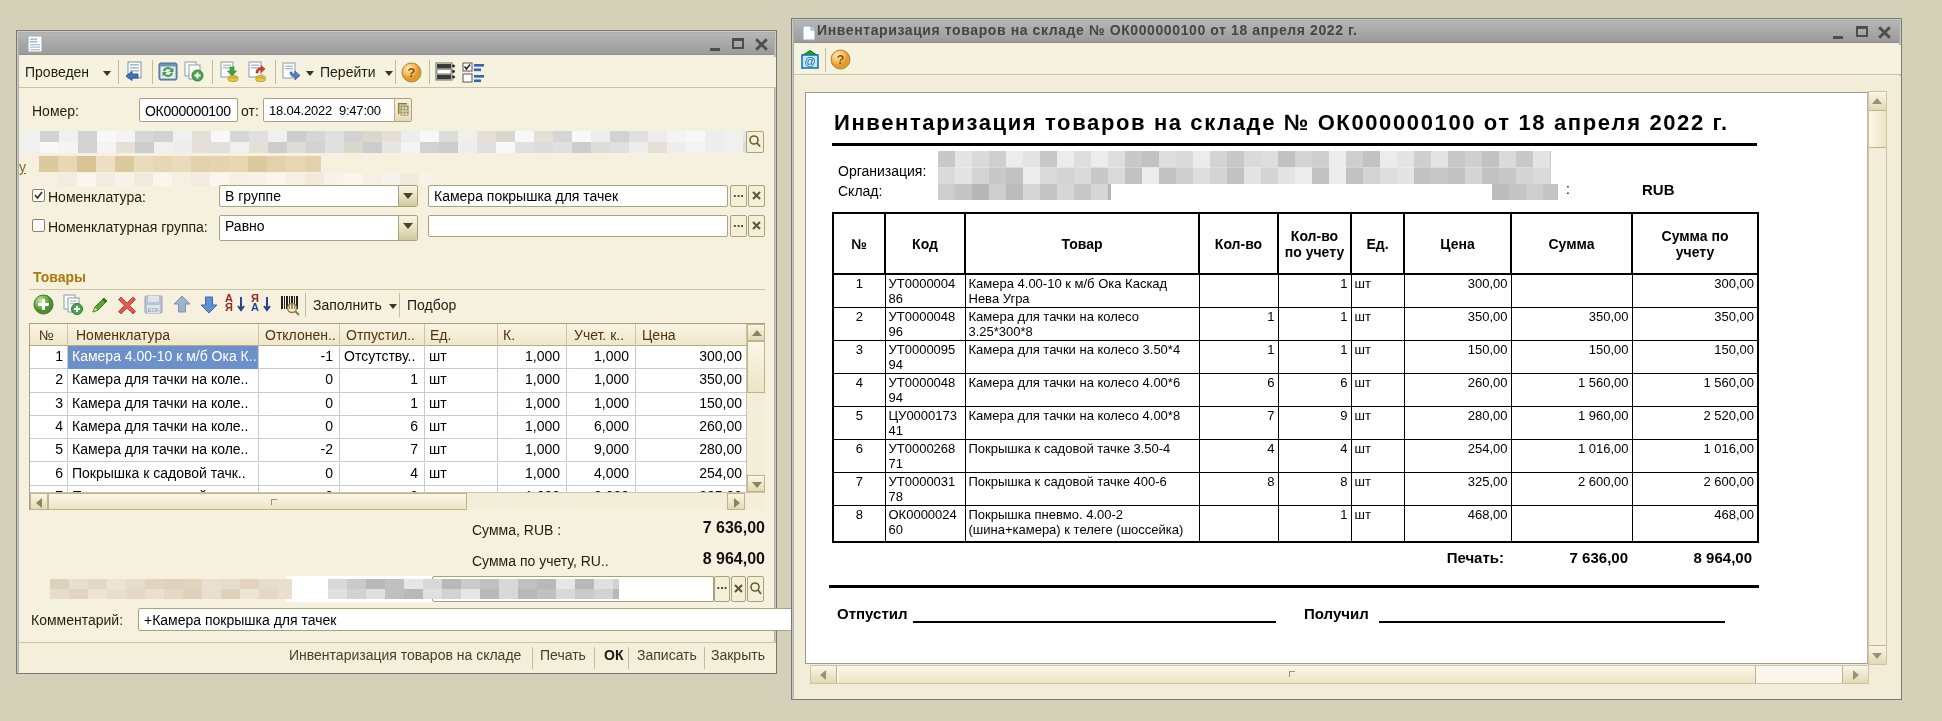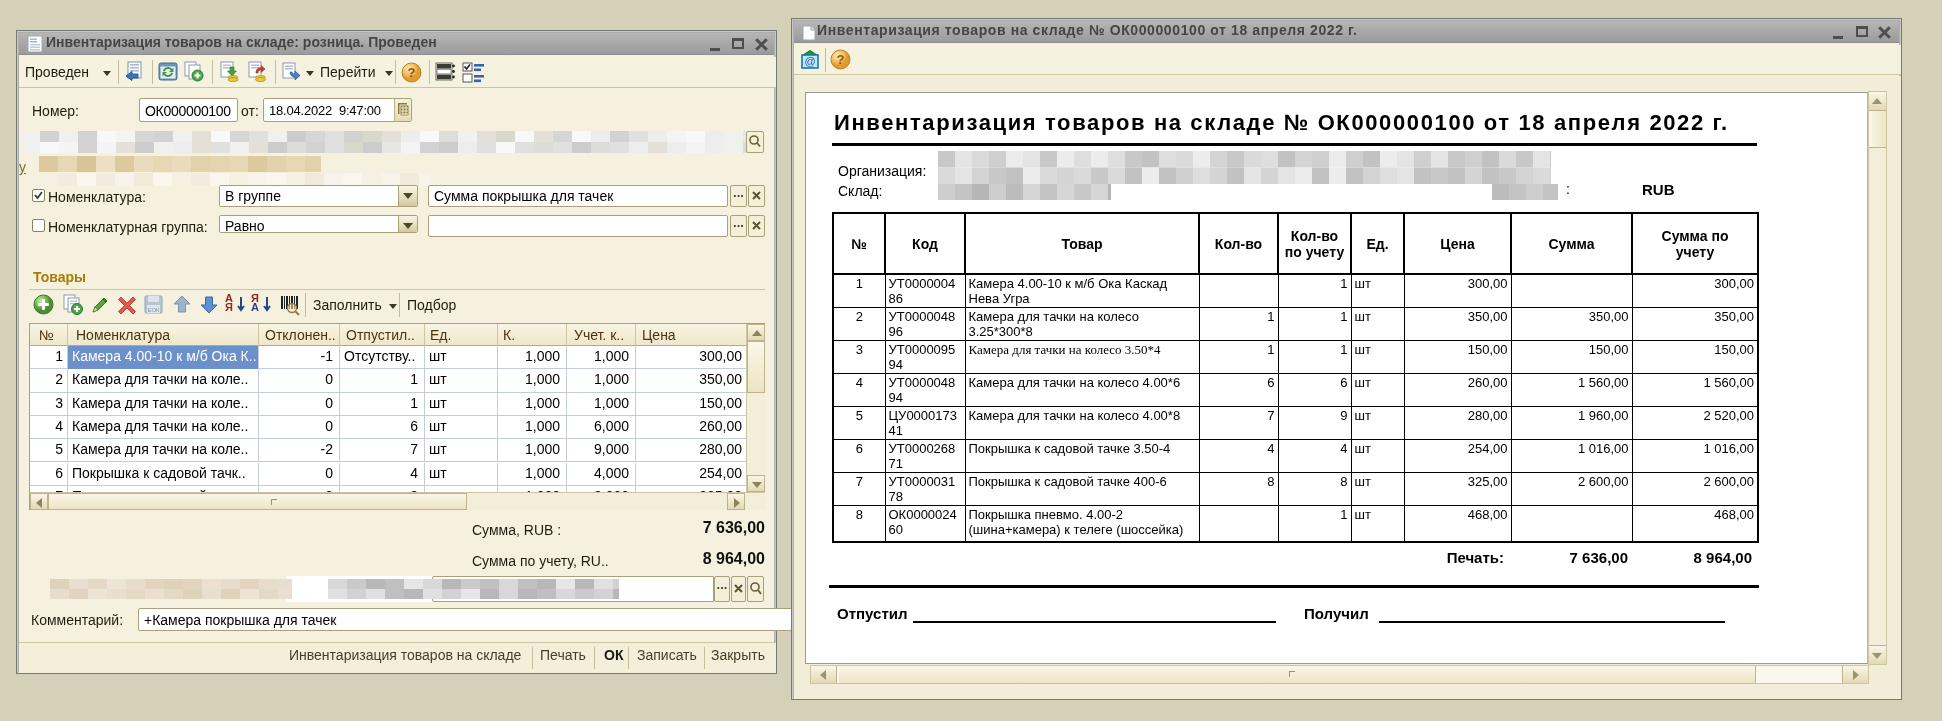--- a/index.html
+++ b/index.html
@@ -40,21 +40,20 @@
 <div class="win" style="left:16px; top:30px; width:761px; height:644px;">
   <div class="tbar">
     <svg class="docicon" style="left:8px;top:3px;" viewBox="0 0 16 16">
         <rect x="1" y="0" width="14" height="16" rx="1" fill="#fdfdfd" stroke="#8fa8bd"></rect>
         <rect x="3" y="2.5" width="7" height="1.4" fill="#9db4c8"></rect>
         <rect x="3" y="5" width="7" height="1.4" fill="#9db4c8"></rect>
         <rect x="3" y="8" width="10" height="1.4" fill="#b9c9d8"></rect>
         <rect x="3" y="10.5" width="10" height="1.4" fill="#b9c9d8"></rect>
         <rect x="3" y="13" width="10" height="1.4" fill="#b9c9d8"></rect>
       </svg>
-    <div class="ttl">Инвентаризация товаров на складе: розница. Проведен</div>
     <div class="wbtn" style="left:689px;">
         <i class="g-min"></i>
       </div>
     <div class="wbtn" style="left:712px;">
         <i class="g-max"></i>
       </div>
     <div class="wbtn" style="left:735px;">
         <i class="g-x1"></i>
         <i class="g-x2"></i>
       </div>
@@ -300,32 +299,32 @@
       <svg width="11" height="11" viewBox="0 0 11 11">
         <path d="M2 5 L4.5 8 L9 2" stroke="#3a3a2a" stroke-width="1.8" fill="none"></path>
       </svg>
     </div>
   <div class="lbl" style="left:31px;top:158px;">Номенклатура:</div>
   <div class="field" style="left:202px;top:154px;width:199px;height:22px;">
       <div class="tx">В группе</div>
       <div class="dd-btn"></div>
     </div>
   <div class="field" style="left:411px;top:154px;width:300px;height:22px;">
-      <div class="tx">Сумма покрышка для тачек</div>
+      <div class="tx">Камера покрышка для тачек</div>
     </div>
   <div class="sbtn" style="left:713px;top:154px;width:17px;height:22px;font-weight:bold;font-size:13px;line-height:14px;">...</div>
   <div class="sbtn" style="left:731px;top:154px;width:17px;height:22px;">
       <svg width="15" height="20" viewBox="0 0 15 20">
         <path d="M4 6 L11 13 M11 6 L4 13" stroke="#5a5430" stroke-width="2"></path>
       </svg>
     </div>
 
   <div class="cb" style="left:15px;top:188px;"></div>
   <div class="lbl" style="left:31px;top:188px;">Номенклатурная группа:</div>
-  <div class="field" style="left:202px;top:184px;width:199px;height:18px;">
+  <div class="field" style="left:202px;top:184px;width:199px;height:26px;">
       <div class="tx">Равно</div>
       <div class="dd-btn"></div>
     </div>
   <div class="field" style="left:411px;top:184px;width:300px;height:22px;"></div>
   <div class="sbtn" style="left:713px;top:184px;width:17px;height:22px;font-weight:bold;font-size:13px;line-height:14px;">...</div>
   <div class="sbtn" style="left:731px;top:184px;width:17px;height:22px;">
       <svg width="15" height="20" viewBox="0 0 15 20">
         <path d="M4 6 L11 13 M11 6 L4 13" stroke="#5a5430" stroke-width="2"></path>
       </svg>
     </div>
@@ -860,21 +859,21 @@
               <td class="dc dr" style="vertical-align:top;">1</td>
               <td class="dc dr" style="vertical-align:top;">1</td>
               <td class="dc" style="vertical-align:top;">шт</td>
               <td class="dc dr" style="vertical-align:top;">350,00</td>
               <td class="dc dr" style="vertical-align:top;">350,00</td>
               <td class="dc dr" style="vertical-align:top;">350,00</td>
             </tr>
             <tr style="height:31px;">
               <td class="dc" style="text-align:center;vertical-align:top;">3</td>
               <td class="dc" style="vertical-align:top;">УТ0000095<br>94</td>
-              <td class="dc" style="vertical-align:top;font-family:Liberation Serif, serif;">Камера для тачки на колесо 3.50*4</td>
+              <td class="dc" style="vertical-align:top;">Камера для тачки на колесо 3.50*4</td>
               <td class="dc dr" style="vertical-align:top;">1</td>
               <td class="dc dr" style="vertical-align:top;">1</td>
               <td class="dc" style="vertical-align:top;">шт</td>
               <td class="dc dr" style="vertical-align:top;">150,00</td>
               <td class="dc dr" style="vertical-align:top;">150,00</td>
               <td class="dc dr" style="vertical-align:top;">150,00</td>
             </tr>
             <tr style="height:30px;">
               <td class="dc" style="text-align:center;vertical-align:top;">4</td>
               <td class="dc" style="vertical-align:top;">УТ0000048<br>94</td>

